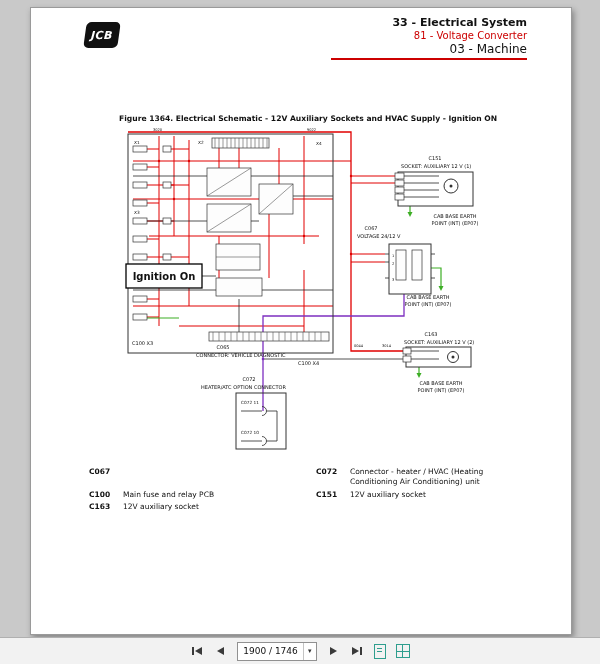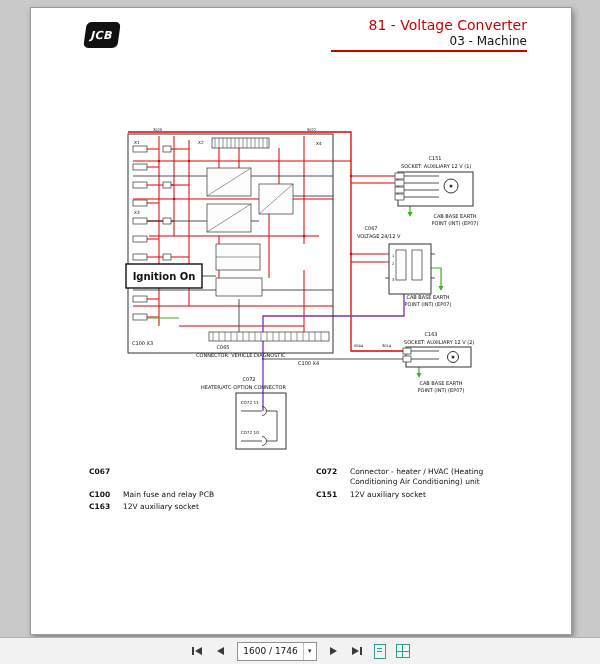--- a/index.html
+++ b/index.html
@@ -6,21 +6,21 @@
   .screen{position:relative;width:600px;height:664px;background:#c9c9c9;overflow:hidden;}
   .page{position:absolute;left:30px;top:7px;width:540px;height:626px;background:#fff;
         border:1px solid #9a9a9a;box-shadow:2px 3px 6px rgba(0,0,0,.35);}
   
   .logo{position:absolute;left:54px;top:14px;width:34px;height:26px;background:#111;
         border-radius:5px;transform:skewX(-8deg);display:flex;align-items:center;justify-content:center;}
   .logo span{color:#fff;font-weight:bold;font-style:italic;font-size:11px;letter-spacing:.5px;transform:skewX(4deg);}
   
   .header{position:absolute;top:8px;right:44px;text-align:right;}
   .h-title{font-size:11px;font-weight:bold;color:#111;}
-  .h-sub{font-size:14px;color:var(--accent,#c00);margin-top:1px;}
+  .h-sub{font-size:10px;color:var(--accent,#c00);margin-top:1px;}
   .h-sec{font-size:12px;color:#111;margin-top:1px;}
   .h-rule{width:196px;height:2px;background:var(--accent,#c00);margin-top:2px;margin-left:auto;}
   .figtitle{position:absolute;left:88px;top:106px;font-size:7.6px;font-weight:bold;color:#111;white-space:nowrap;}
   
   svg.schematic{position:absolute;left:88px;top:118px;}
   .schematic text{font-family:"DejaVu Sans",sans-serif;fill:#111;}
   .wr{stroke:var(--wire-red,#e10000);stroke-width:1;fill:none;}
   .wrb{stroke-width:1.3;}
   .wk{stroke:#262626;stroke-width:.8;fill:none;}
   .wg{stroke:var(--wire-green,#3dae25);stroke-width:1.2;fill:none;}
@@ -69,25 +69,27 @@
 <body>
 
 <div class="screen">
   <div class="page">
 
     <div class="logo">
       <span>JCB</span>
     </div>
 
     <div class="header">
+      <div class="h-title">33 - Electrical System</div>
       <div class="h-sub">81 - Voltage Converter</div>
       <div class="h-sec">03 - Machine</div>
       <div class="h-rule"></div>
     </div>
 
+    <div class="figtitle">Figure 1364. Electrical Schematic - 12V Auxiliary Sockets and HVAC Supply - Ignition ON</div>
 
     <svg class="schematic" width="395" height="332" viewBox="0 0 395 332">
 
       <g>
         <path class="wr wrb" d="M9 6 H232 V225 H287"></path>
         <path class="wr" d="M232 50 H277"></path>
         <path class="wr" d="M232 57 H277"></path>
         <path class="wr" d="M214 35 H232"></path>
         <path class="wr" d="M232 128 H266"></path>
         <path class="wr" d="M232 136 H266"></path>
@@ -332,21 +334,21 @@
 
   <div class="toolbar">
     <button class="tb-btn">
       <span class="bar"></span>
       <span class="tri-l"></span>
     </button>
     <button class="tb-btn">
       <span class="tri-l"></span>
     </button>
     <div class="page-combo">
-      <span class="combo-text">1600 / 1746</span>
+      <span class="combo-text">1900 / 1746</span>
       <span class="combo-caret">▾</span>
     </div>
     <button class="tb-btn">
       <span class="tri-r"></span>
     </button>
     <button class="tb-btn">
       <span class="tri-r"></span>
       <span class="bar"></span>
     </button>
     <button class="tb-btn">

